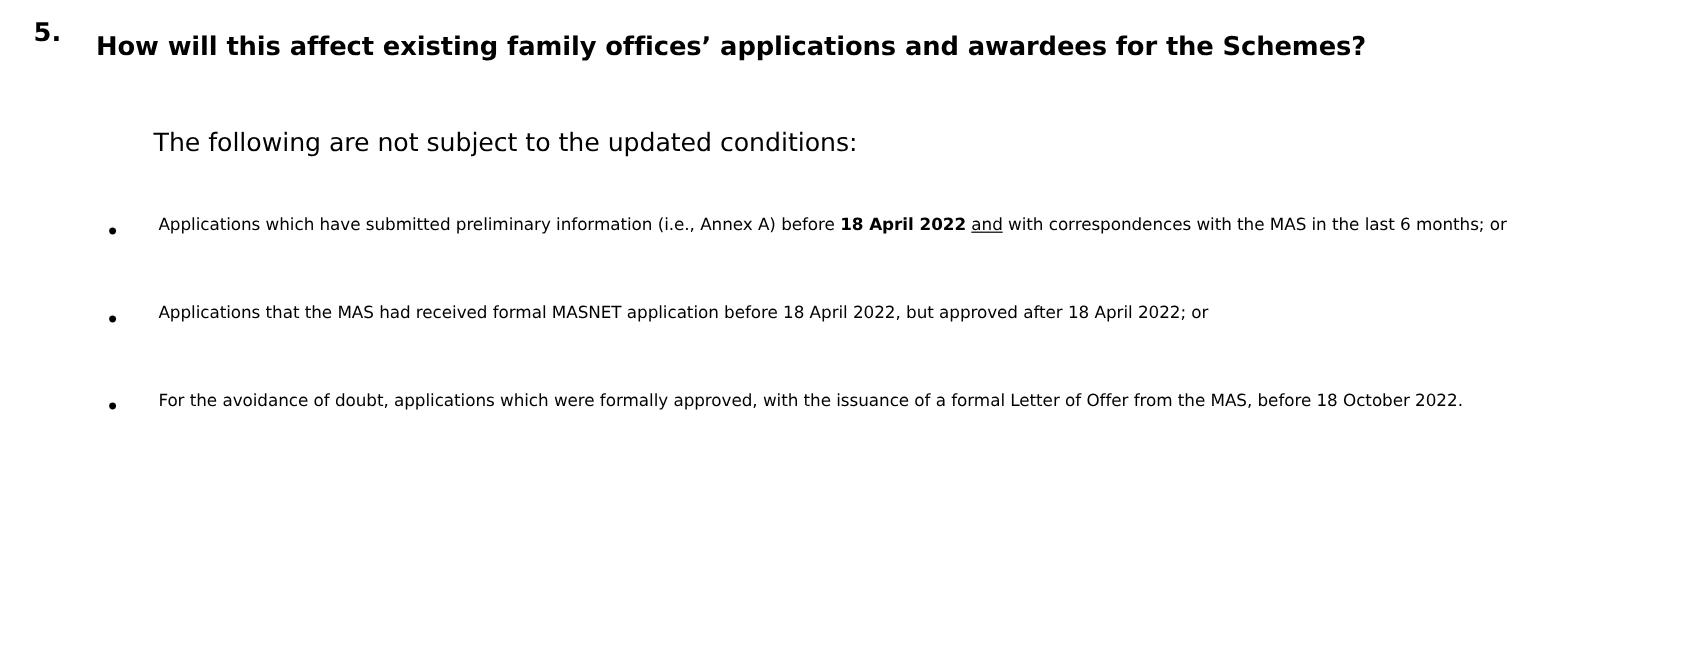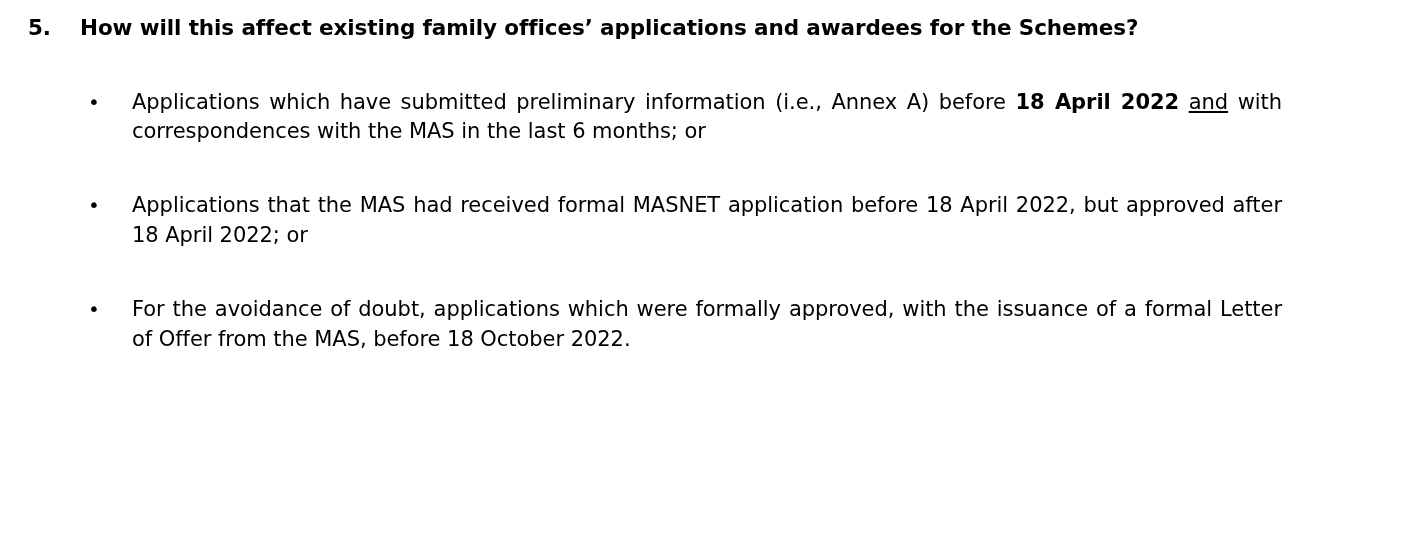--- a/index.html
+++ b/index.html
@@ -30,20 +30,21 @@
     line-height: 1.28;
     letter-spacing: -0.1px;
   }
   .question-number {
     width: 52px;
     flex: 0 0 52px;
     font-weight: bold;
   }
   .question-text {
     flex: 1 1 auto;
+    margin-top: 12px;
   }
 
   
   .intro {
     margin-top: 52px;
     margin-left: 100px;
     font-size: 21px;
     line-height: 1.3;
     letter-spacing: -0.05px;
   }
@@ -65,41 +66,42 @@
     flex: 0 0 48px;
     width: 48px;
     font-size: 20px;
     line-height: 1.45;
     text-align: left;
     padding-left: 4px;
     box-sizing: border-box;
   }
   .bullet-body {
     flex: 1 1 auto;
-    font-size: 21px;
+    font-size: 14px;
     line-height: 1.42;
     letter-spacing: -0.05px;
   }
   .justify {
     text-align: justify;
     text-justify: inter-word;
   }
   b.strong { font-weight: bold; }
   u.under { text-decoration: underline; }
 </style>
 </head>
 <body>
 
 <div class="page">
 
   <div class="question-row">
     <div class="question-number">5.</div>
     <div class="question-text">How will this affect existing family offices’ applications and awardees for the Schemes?</div>
   </div>
 
+  <div class="intro">The following are not subject to the updated conditions:</div>
 
   <div class="bullets">
 
     <div class="bullet-item">
       <div class="bullet-marker">•</div>
       <div class="bullet-body justify"><span>Applications which have submitted preliminary information (i.e., Annex A) before </span><b class="strong">18 April 2022</b><span> </span><u class="under">and</u><span> with correspondences with the MAS in the last 6 months; or</span></div>
     </div>
 
     <div class="bullet-item">
       <div class="bullet-marker">•</div>

